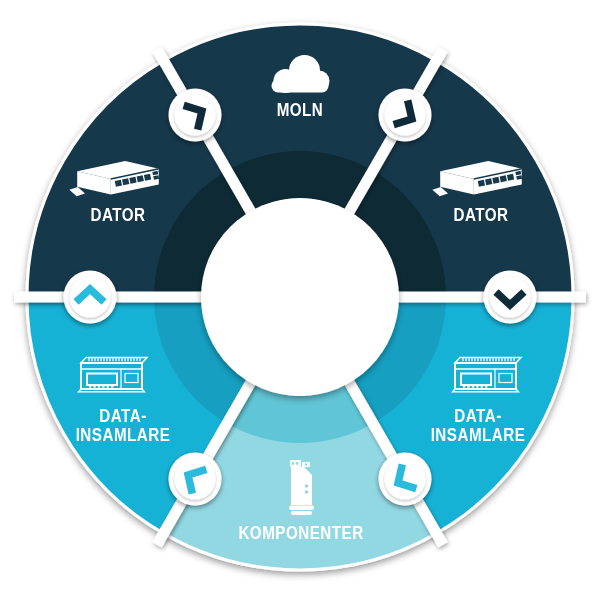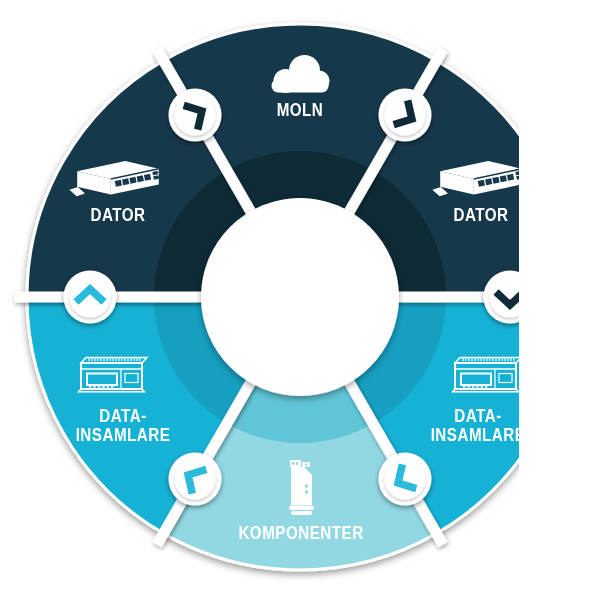--- a/index.html
+++ b/index.html
@@ -1,16 +1,16 @@
 <!DOCTYPE html>
 <html style="--c-navy: #17394B; --c-navy-inner: #0F2A36; --c-cyan: #17B2D6; --c-cyan-inner: #159FC1; --c-light-cyan: #92D8E3; --c-light-cyan-inner: #60C5D6; --c-white: #ffffff; --c-arrow-navy: #0F2A38; --c-arrow-cyan: #29BADC;"><head>
 <meta charset="utf-8">
 <style>
   html,body{margin:0;padding:0;background:#fff;}
-  #stage{position:relative;width:519px;height:600px;background:#fff;overflow:hidden;
+  #stage{position:relative;width:600px;height:600px;background:#fff;overflow:hidden;
          font-family:"Liberation Sans",sans-serif;}
   #donut{position:absolute;left:0;top:0;}
   .lbl{position:absolute;transform:translate(-50%,-50%) scaleX(0.8);
        font:700 19px/20px "Liberation Sans",sans-serif;color:#fff;
        letter-spacing:.6px;text-align:center;white-space:pre-line;}
   .lbl.two{line-height:19px;}
   .seg-outline{fill:none;stroke:#fff;stroke-width:3;stroke-linejoin:round;}
   .divider{stroke:#fff;stroke-width:11;stroke-linecap:butt;}
   .chev{fill:none;stroke-width:7.5;stroke-linejoin:miter;}
 </style>

